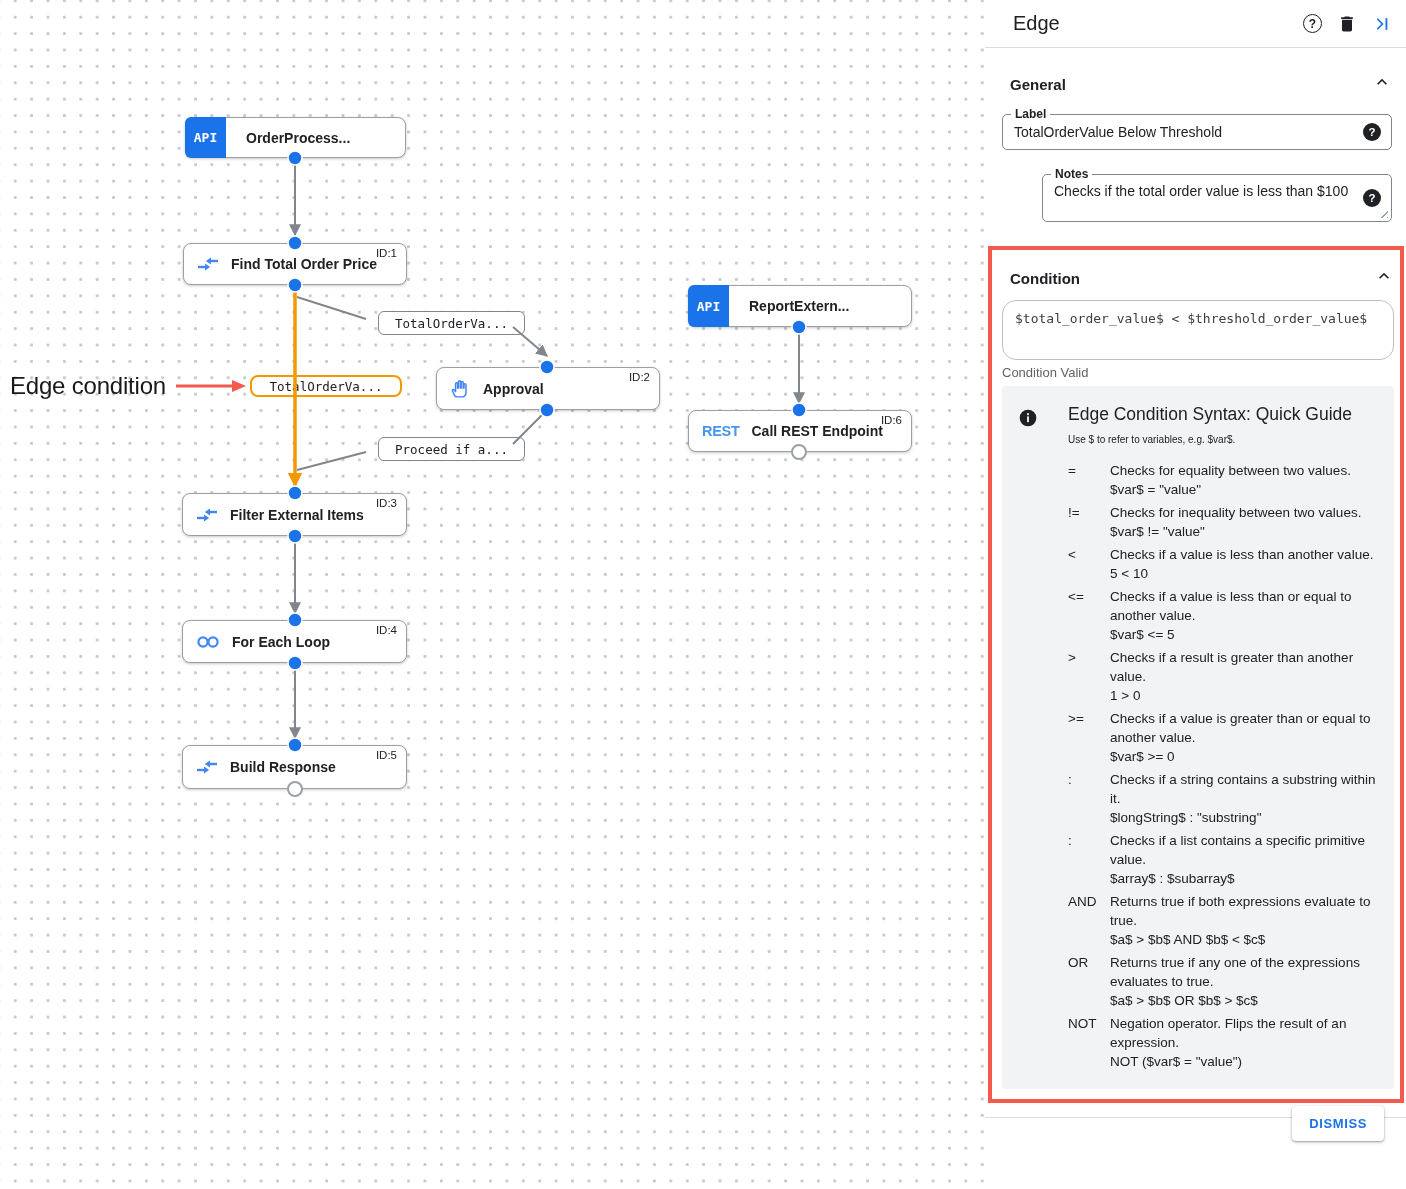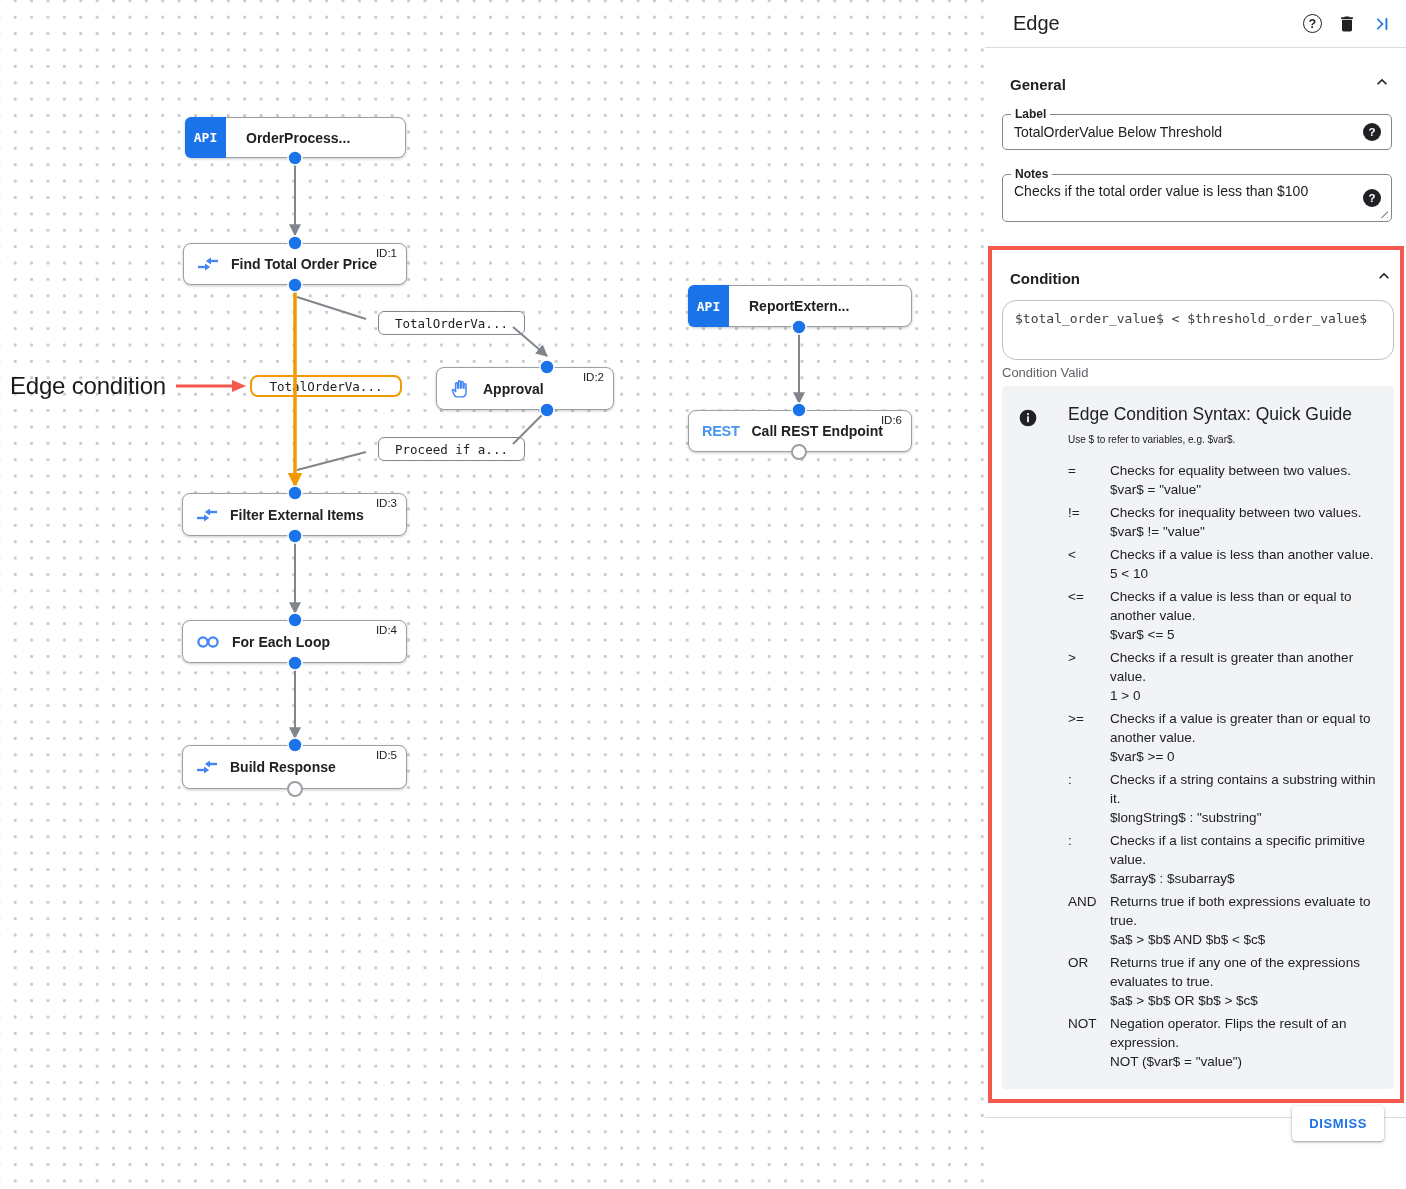--- a/index.html
+++ b/index.html
@@ -48,21 +48,21 @@
   .sec-title { font-size:15px; font-weight:700; flex:1; }
 
   .ofield { position:relative; border:1px solid #80868b; border-radius:5px; padding:8px 36px 8px 11px; }
   .ofield .caption { position:absolute; top:-8px; left:8px; background:#fff; padding:0 4px;
     font-size:12px; font-weight:700; color:#202124; }
   .ofield input { border:none; outline:none; width:100%; font-size:14px; color:#202124;
     font-family:"Liberation Sans", sans-serif; background:transparent; }
   .ofield .qmark { position:absolute; right:10px; top:50%; transform:translateY(-50%);
     width:18px; height:18px; border-radius:50%; background:#202124; color:#fff; font-size:11.5px;
     font-weight:700; display:flex; align-items:center; justify-content:center; cursor:pointer; }
-  .ofield.notes { height:48px; margin-top:24px; }
+  .ofield.notes { height:48px; margin-top:24px;margin-left:40px; }
   .notes-text { font-size:14px; color:#202124; }
   .resizer { position:absolute; right:3px; bottom:3px; width:9px; height:9px;
     background:repeating-linear-gradient(-45deg, #9aa0a6 0 1.2px, transparent 1.2px 4px);
     clip-path:polygon(100% 0, 100% 100%, 0 100%); }
 
   .cond-wrap { margin:24px 2px 0 3px; border:4px solid #f4594e; padding:16px 6px 10px 10px; }
   .cond-box { border:1px solid #bdc1c6; border-radius:14px; height:60px; margin-top:10px; }
   .cond-box textarea { width:100%; height:100%; border:none; outline:none; resize:none;
     font-family:"DejaVu Sans Mono", monospace; font-size:13px; color:#3c4043; padding:10px 12px;
     background:transparent; }
@@ -140,21 +140,21 @@
         <path d="M1 12 h7" stroke="#4285f4" stroke-width="2.4" fill="none"></path>
         <path d="M8 8.6 L13.2 12 L8 15.4 z" fill="#4285f4"></path>
         <path d="M21 6 h-7" stroke="#4285f4" stroke-width="2.4" fill="none"></path>
         <path d="M14 2.6 L8.8 6 L14 9.4 z" fill="#4285f4"></path>
       </svg>
     </span>
     <span class="title">Find Total Order Price</span>
     <span class="nid">ID:1</span>
   </div>
 
-  <div class="node" style="left:436px;top:367px;width:178px;height:43px">
+  <div class="node" style="left:436px;top:367px;width:224px;height:43px">
     <span class="node-icon">
       <svg width="21" height="22" viewBox="0 0 24 24">
         <path d="M8.5 21c-1.9 0-3.3-1-3.9-2.7l-1.8-4.4c-.4-1 .9-1.8 1.7-1l1.9 1.9V6a1.15 1.15 0 0 1 2.3 0v5h.9V3.6a1.15 1.15 0 0 1 2.3 0V11h.9V4.6a1.15 1.15 0 0 1 2.3 0V11h.9V7a1.15 1.15 0 0 1 2.3 0v8.6c0 3.2-2.1 5.4-5.1 5.4H8.5z" fill="none" stroke="#4285f4" stroke-width="1.7" stroke-linejoin="round"></path>
       </svg>
     </span>
     <span class="title">Approval</span>
     <span class="nid">ID:2</span>
   </div>
 
   <div class="node" style="left:688px;top:285px;width:224px;height:42px">

